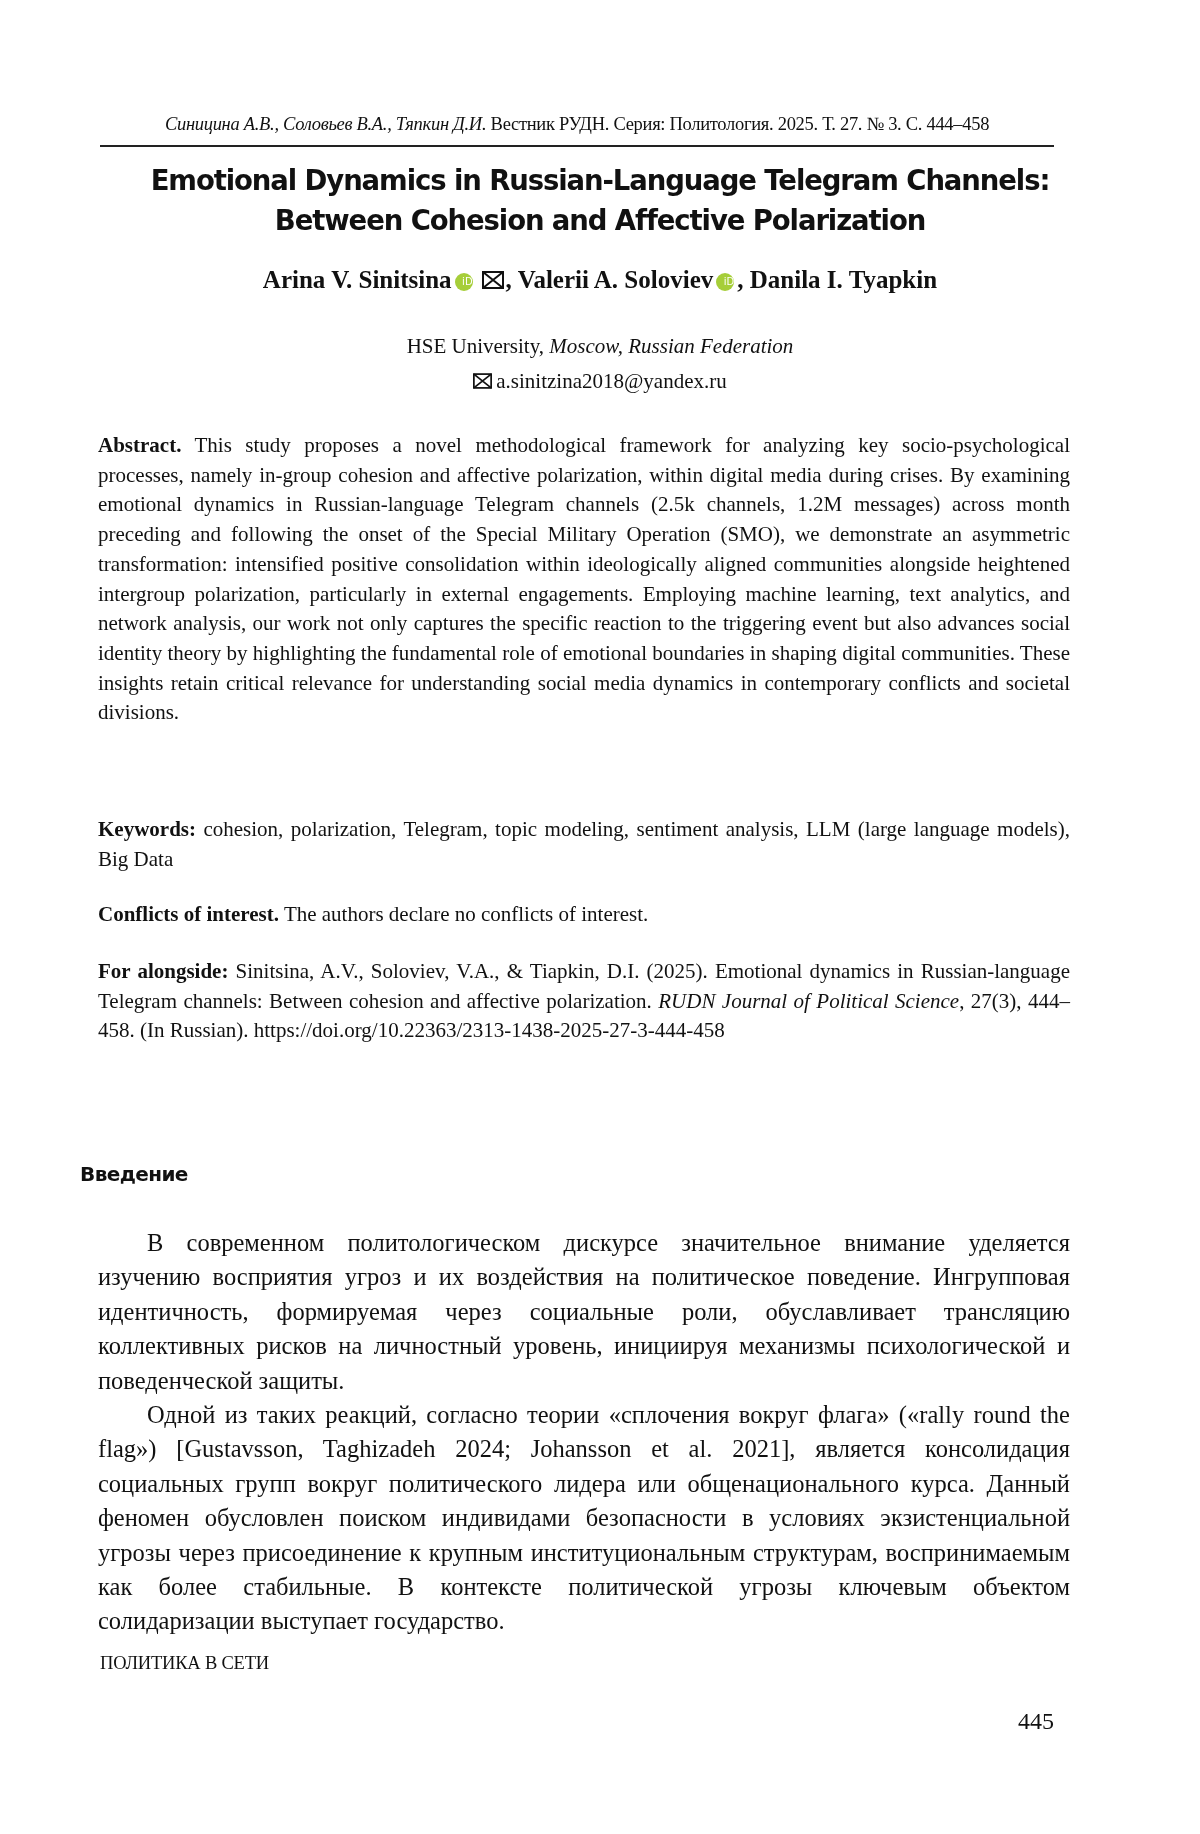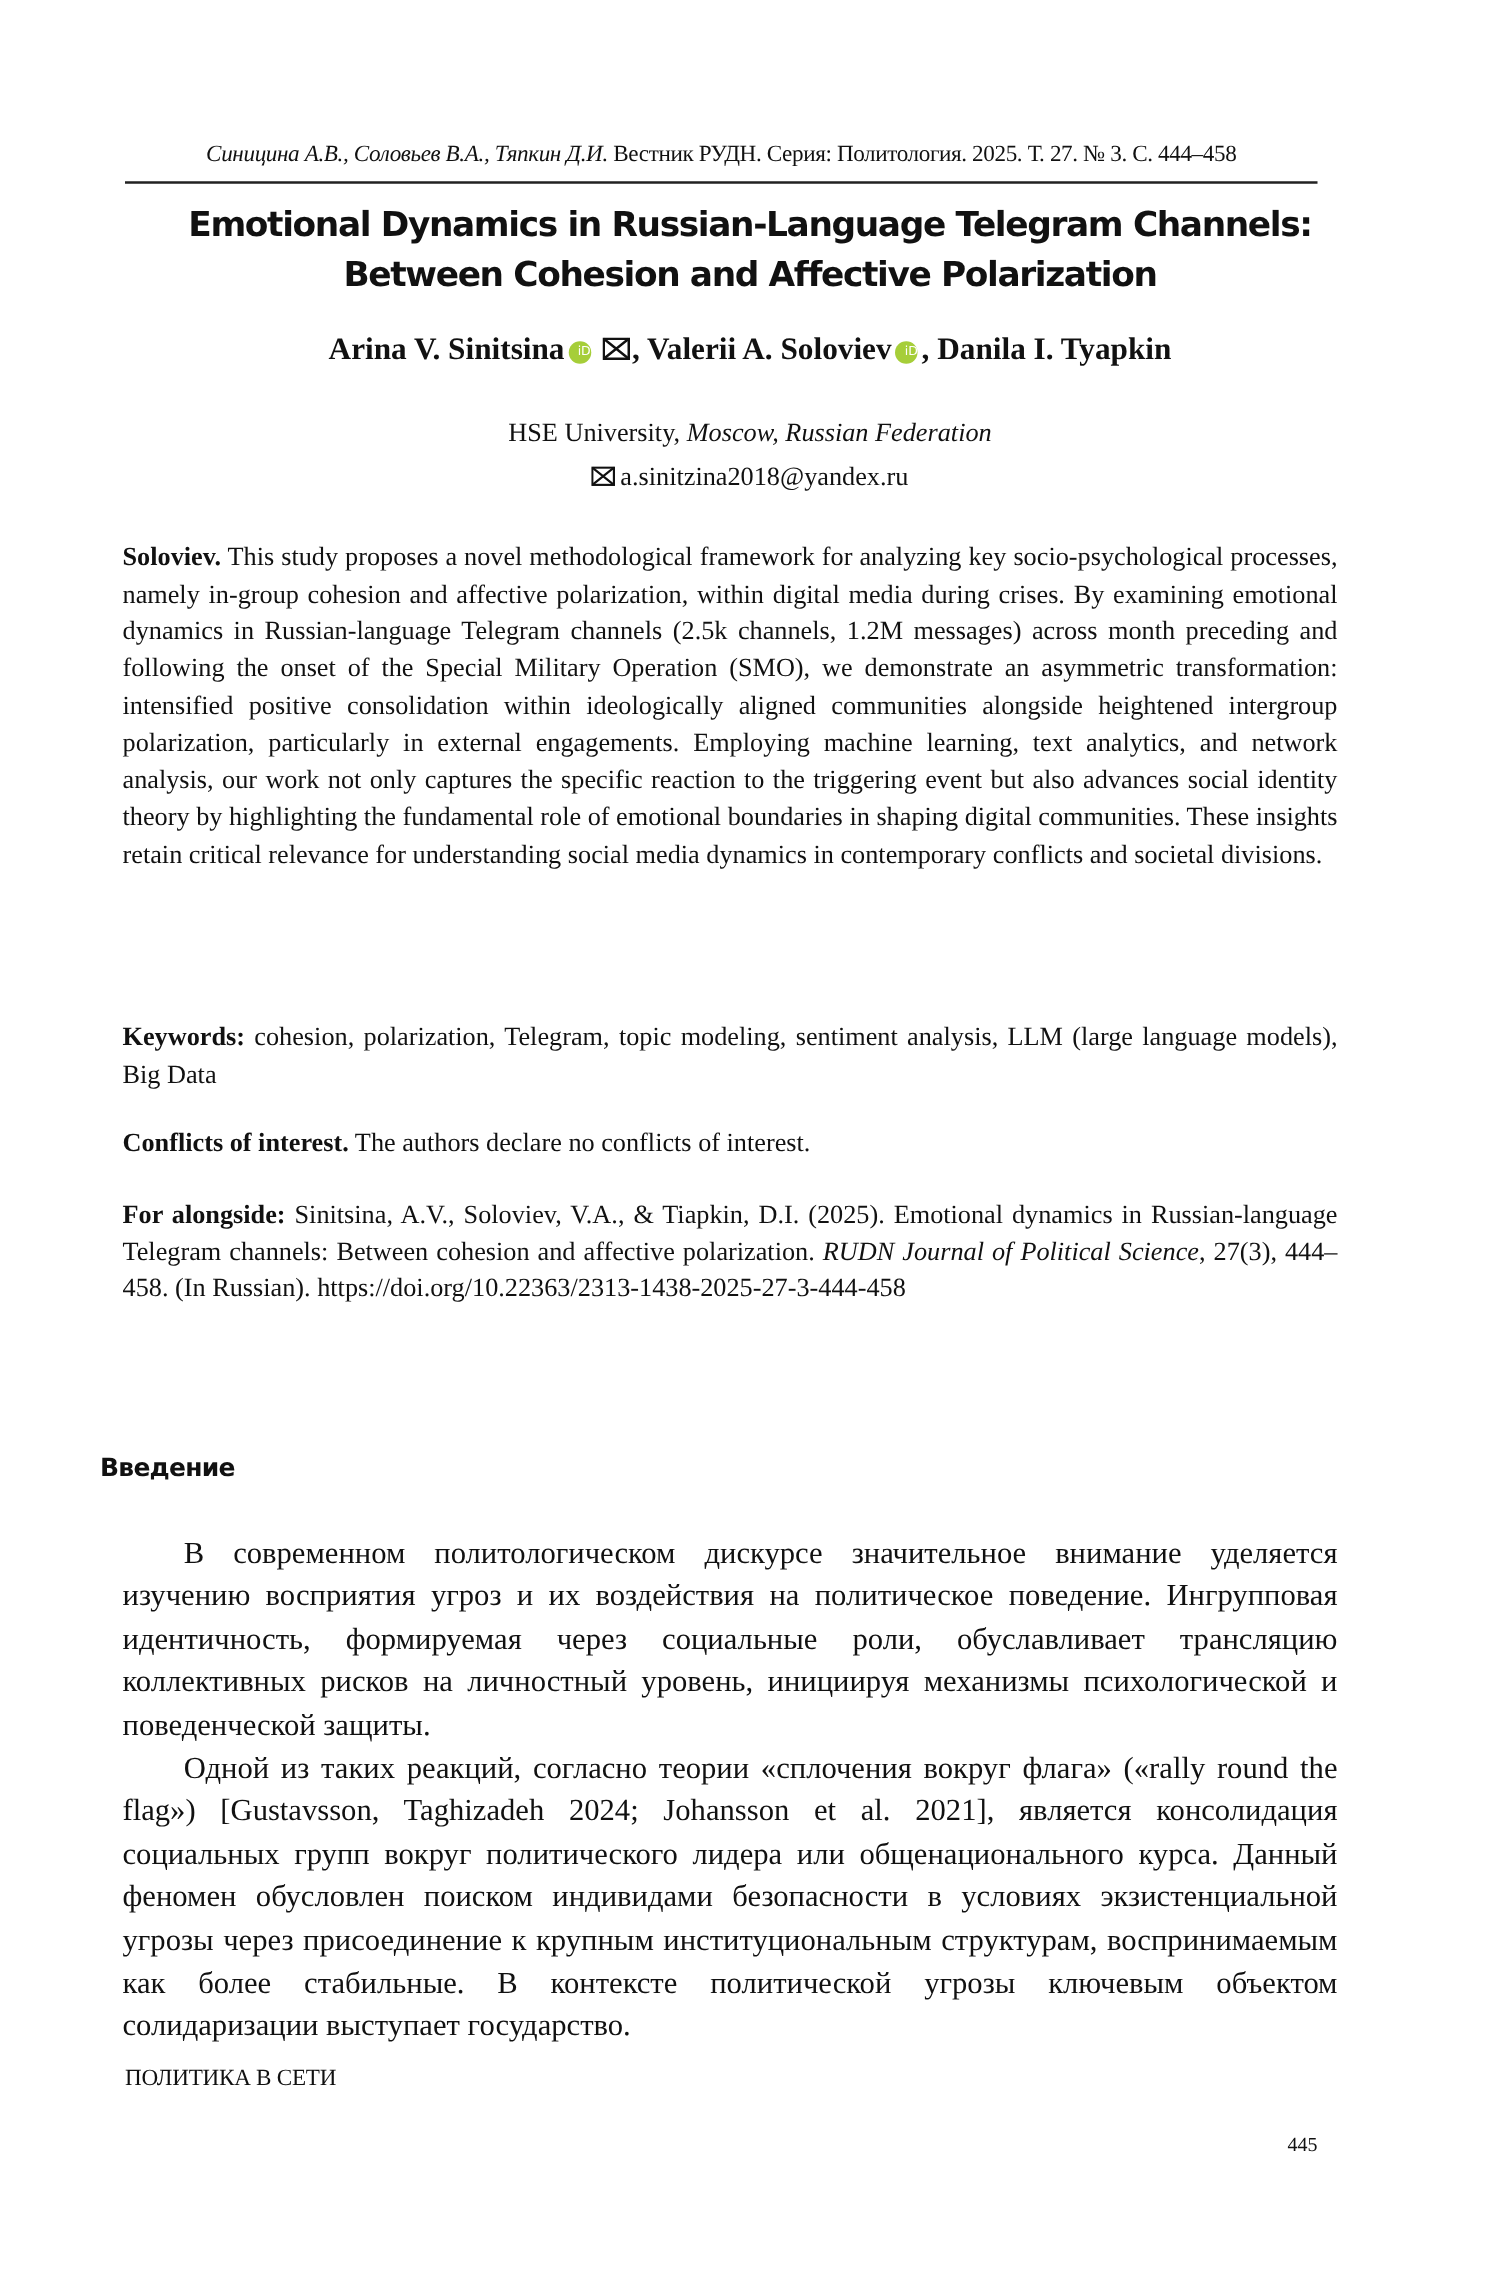--- a/index.html
+++ b/index.html
@@ -73,21 +73,21 @@
     .body-text p { margin: 0; text-indent: 49px; }
     .para1 { top: 1226px; }
     .para2 { top: 1398px; }
 
     .footer-left {
       position: absolute; left: 100px; top: 1653px;
       font-family: "Liberation Serif", serif; font-size: 18.5px; letter-spacing: -0.2px;
     }
     .footer-right {
       position: absolute; right: 146px; top: 1708px;
-      font-family: "Liberation Serif", serif; font-size: 16px;
+      font-family: "Liberation Serif", serif; font-size: 24px;
     }
   </style>
 </head>
 <body>
 
 <div class="page">
 
   <div class="running-head">
     <span class="it">Синицина А.В., Соловьев В.А., Тяпкин Д.И.</span>
     <span>Вестник РУДН. Серия: Политология. 2025. Т. 27. № 3. С. 444–458</span>
@@ -111,21 +111,21 @@
     <span class="it">Moscow, Russian Federation</span>
   </div>
   <div class="email-line">
     <span class="env-icon"><svg viewBox="0 0 22 18">
           <rect x="1" y="1" width="20" height="16" fill="none" stroke="#111" stroke-width="2"></rect>
           <path d="M1 1 L21 17 M21 1 L1 17" stroke="#111" stroke-width="2"></path>
         </svg></span><span>a.sinitzina2018@yandex.ru</span>
   </div>
 
   <div class="block abstract">
-    <span class="lbl">Soloviev.</span>
+    <span class="lbl">Abstract.</span>
     <span>This study proposes a novel methodological framework for analyzing key socio-psychological processes, namely in-group cohesion and affective polarization, within digital media during crises. By examining emotional dynamics in Russian-language Telegram channels (2.5k channels, 1.2M messages) across month preceding and following the onset of the Special Military Operation (SMO), we demonstrate an asymmetric transformation: intensified positive consolidation within ideologically aligned communities alongside heightened intergroup polarization, particularly in external engagements. Employing machine learning, text analytics, and network analysis, our work not only captures the specific reaction to the triggering event but also advances social identity theory by highlighting the fundamental role of emotional boundaries in shaping digital communities. These insights retain critical relevance for understanding social media dynamics in contemporary conflicts and societal divisions.</span>
   </div>
 
   <div class="block keywords">
     <span class="lbl">Keywords:</span>
     <span>cohesion, polarization, Telegram, topic modeling, sentiment analysis, LLM (large language models), Big Data</span>
   </div>
 
   <div class="block conflicts">
     <span class="lbl">Conflicts of interest.</span>

